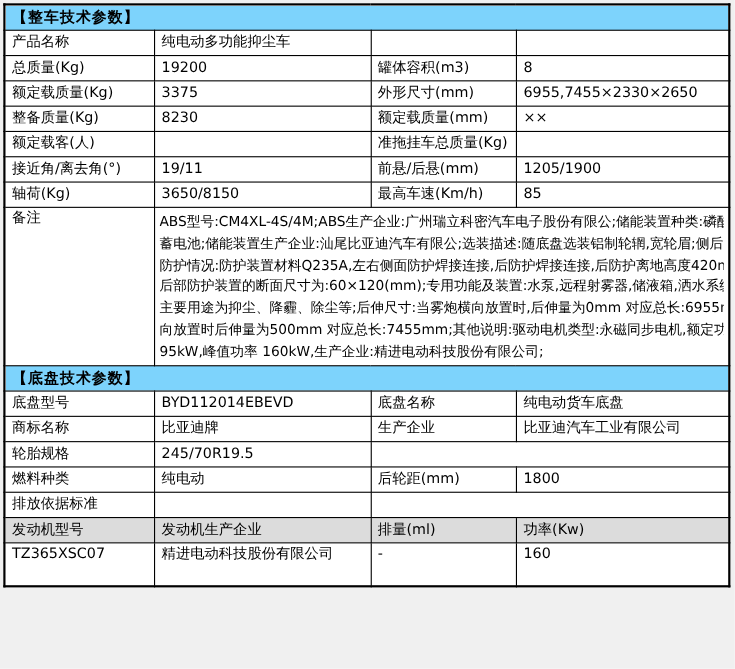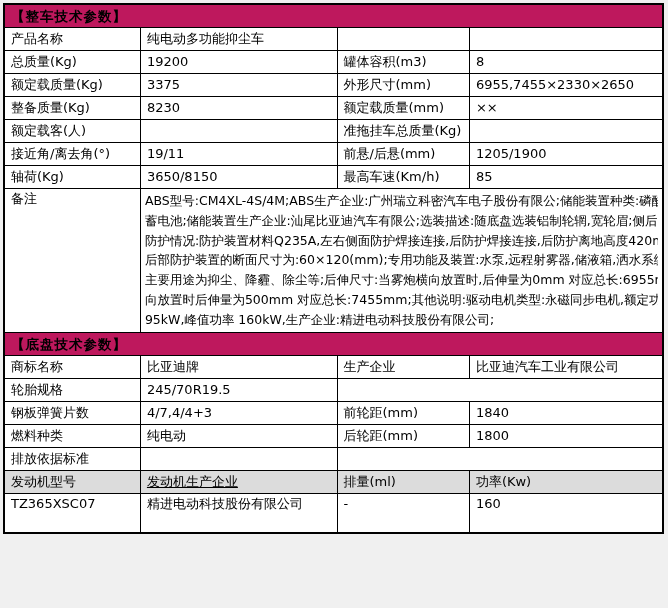--- a/index.html
+++ b/index.html
@@ -21,39 +21,39 @@
     border:1px solid #000;
     font-size:13px;
     line-height:16px;
     padding:2px 5px 2px 6px;
     height:18px;
     overflow:hidden;
     white-space:nowrap;
     vertical-align:middle;
   }
   tr.sec-header td {
-    background:#be185d;
+    background:#7dd3fc;
     font-weight:bold;
     font-size:13.5px;
     letter-spacing:1px;
   }
   td.remark-label { vertical-align:top; }
   td.remark-cell {
     white-space:normal;
     vertical-align:top;
     padding:2px 4px;
   }
   .remark-line {
     font-size:12.5px;
     line-height:19.8px;
     white-space:nowrap;
     overflow:hidden;
   }
   tr.engine-header td { background:#dcdcdc;margin-top:25px; }
-  tr.engine-header td.u { text-decoration:underline; }
+  tr.engine-header td.u { }
   tr.engine-row td {
     height:34px;
     vertical-align:top;
   }
 </style>
 </head>
 <body>
 
 <table class="spec">
   <colgroup>
@@ -122,35 +122,35 @@
       <div class="remark-line">向放置时后伸量为500mm 对应总长:7455mm;其他说明:驱动电机类型:永磁同步电机,额定功率</div>
       <div class="remark-line">95kW,峰值功率 160kW,生产企业:精进电动科技股份有限公司;</div>
     </td>
   </tr>
 
   <tr class="sec-header">
     <td colspan="4">【底盘技术参数】</td>
   </tr>
 
   <tr>
+    <td>底盘型号</td>
+    <td>BYD112014EBEVD</td>
+    <td>底盘名称</td>
+    <td>纯电动货车底盘</td>
+  </tr>
+  <tr>
     <td>商标名称</td>
     <td>比亚迪牌</td>
     <td>生产企业</td>
     <td>比亚迪汽车工业有限公司</td>
   </tr>
   <tr>
     <td>轮胎规格</td>
     <td>245/70R19.5</td>
     <td colspan="2"></td>
-  </tr>
-  <tr>
-    <td>钢板弹簧片数</td>
-    <td>4/7,4/4+3</td>
-    <td>前轮距(mm)</td>
-    <td>1840</td>
   </tr>
   <tr>
     <td>燃料种类</td>
     <td>纯电动</td>
     <td>后轮距(mm)</td>
     <td>1800</td>
   </tr>
   <tr>
     <td>排放依据标准</td>
     <td></td>

